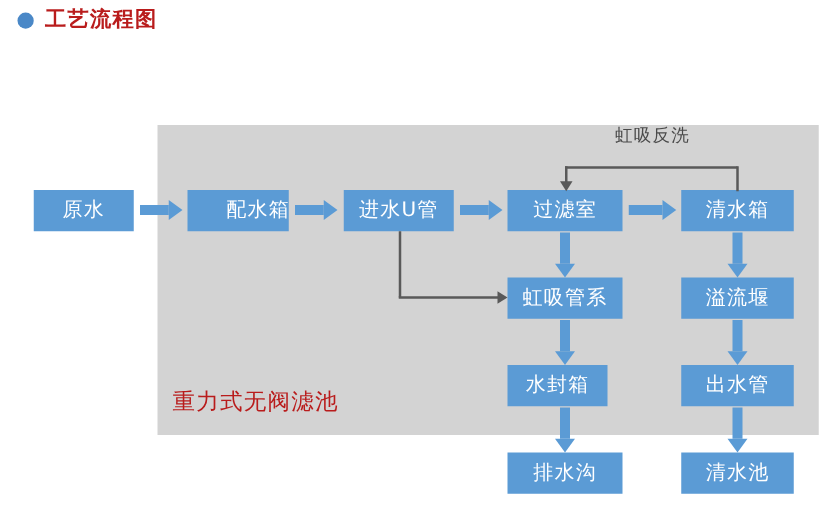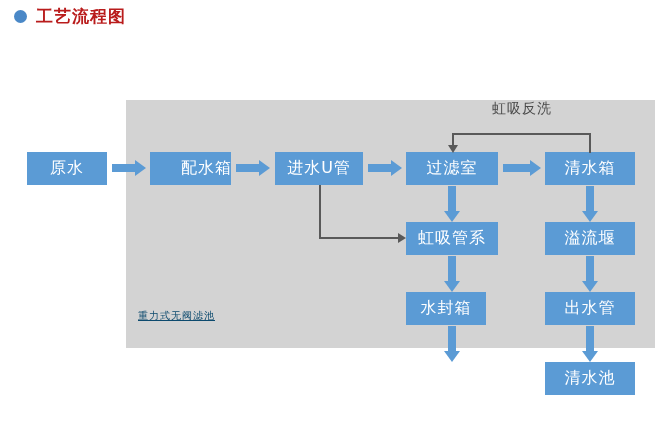--- a/index.html
+++ b/index.html
@@ -53,25 +53,24 @@
     left: 126px;
     top: 100px;
     width: 529px;
     height: 248px;
     background: #d3d3d3;
   }
   #filter-panel-label {
     position: absolute;
     left: 138px;
     top: 309px;
-    color: #0c4a6e;
-    font-size: 10px;
+    color: #b91c1c;
+    font-size: 18px;
     letter-spacing: 1px;
     white-space: nowrap;
-    text-decoration: underline;
   }
 
   .node {
     position: absolute;
     background: #5b9bd5;
     color: #ffffff;
     font-size: 16px;
     display: flex;
     align-items: center;
     justify-content: center;
@@ -191,20 +190,21 @@
   <div class="node n-jinshuiu">进水U管</div>
   <div class="node n-guolvshi">过滤室</div>
   <div class="node n-qingshuixiang">清水箱</div>
 
   <div class="node n-hongxiguanxi">虹吸管系</div>
   <div class="node n-yiliuyan">溢流堰</div>
 
   <div class="node n-shuifengxiang">水封箱</div>
   <div class="node n-chushuiguan">出水管</div>
 
+  <div class="node n-paishuigou">排水沟</div>
   <div class="node n-qingshuichi">清水池</div>
 
   <div class="arrow-h" style="left:112px; width:34px;">
     <div class="shaft" style="width:23px;"></div>
     <div class="head" style="left:23px;"></div>
   </div>
   <div class="arrow-h" style="left:236px; width:34px;">
     <div class="shaft" style="width:23px;"></div>
     <div class="head" style="left:23px;"></div>
   </div>

